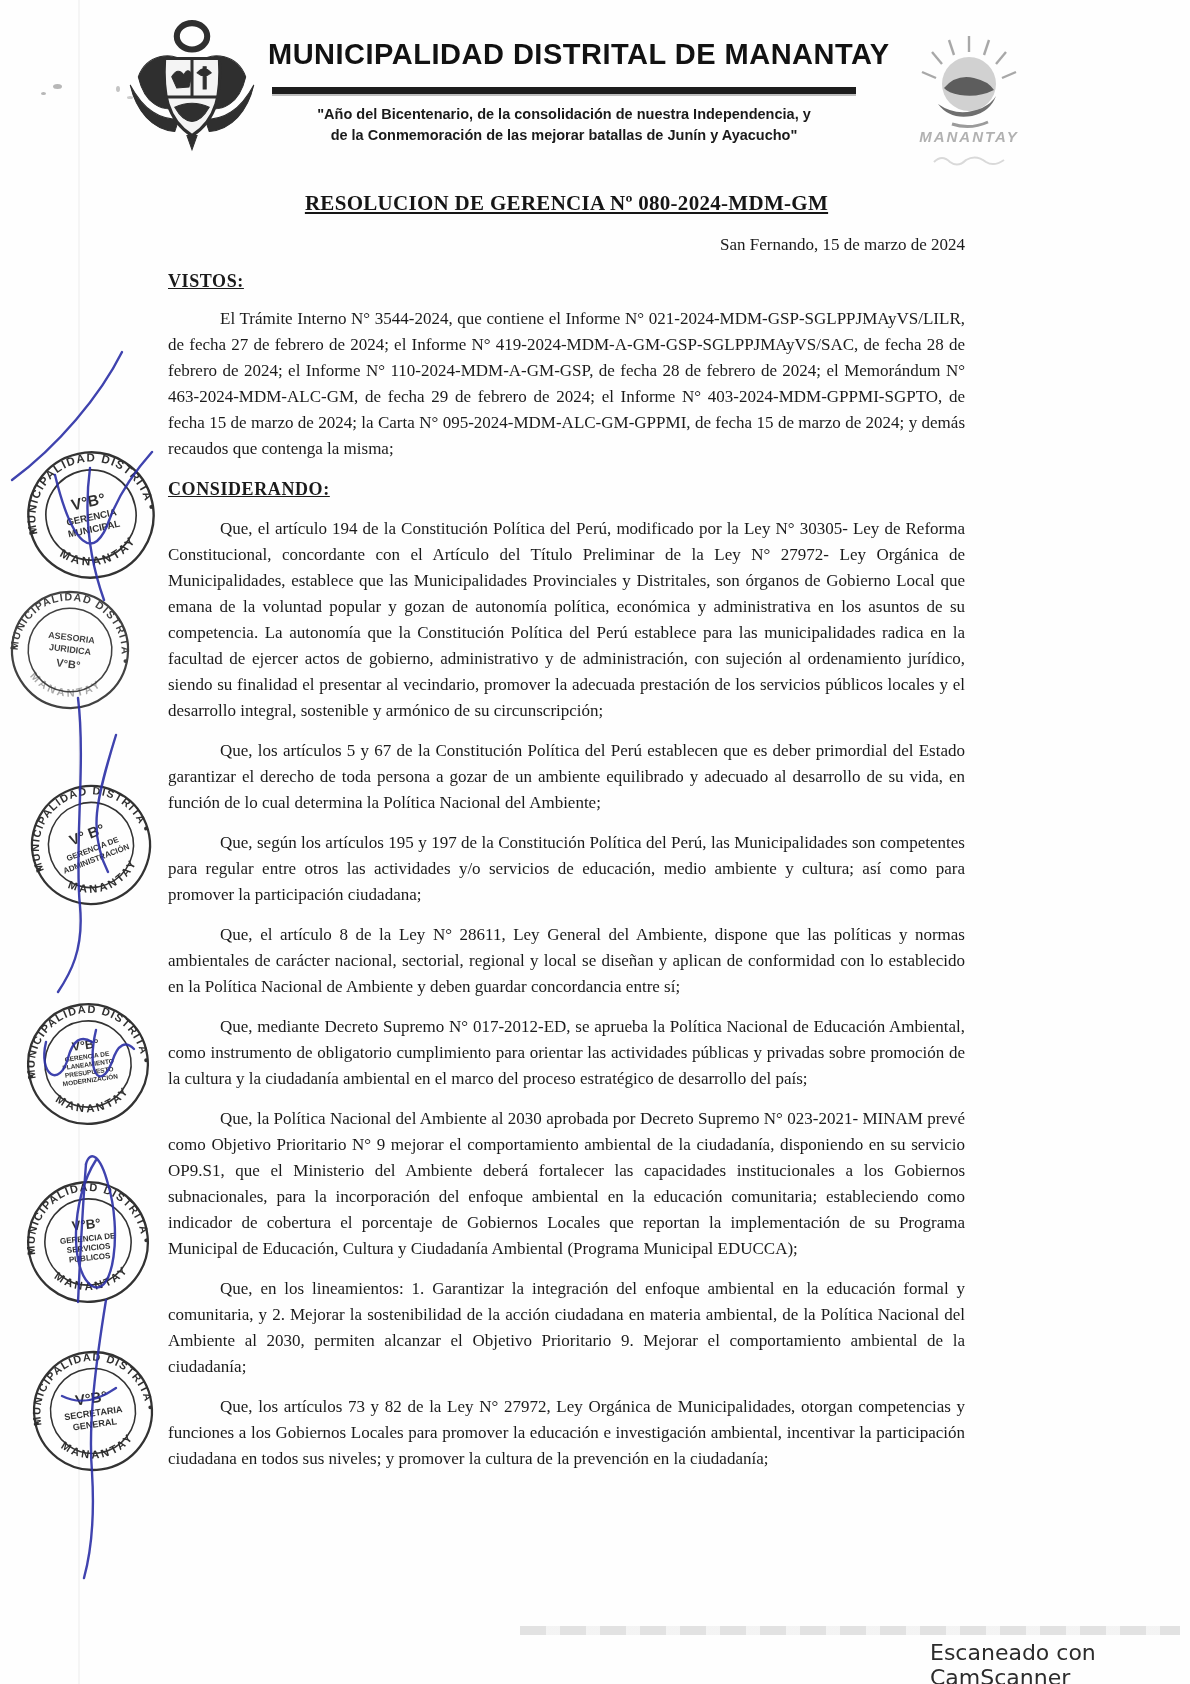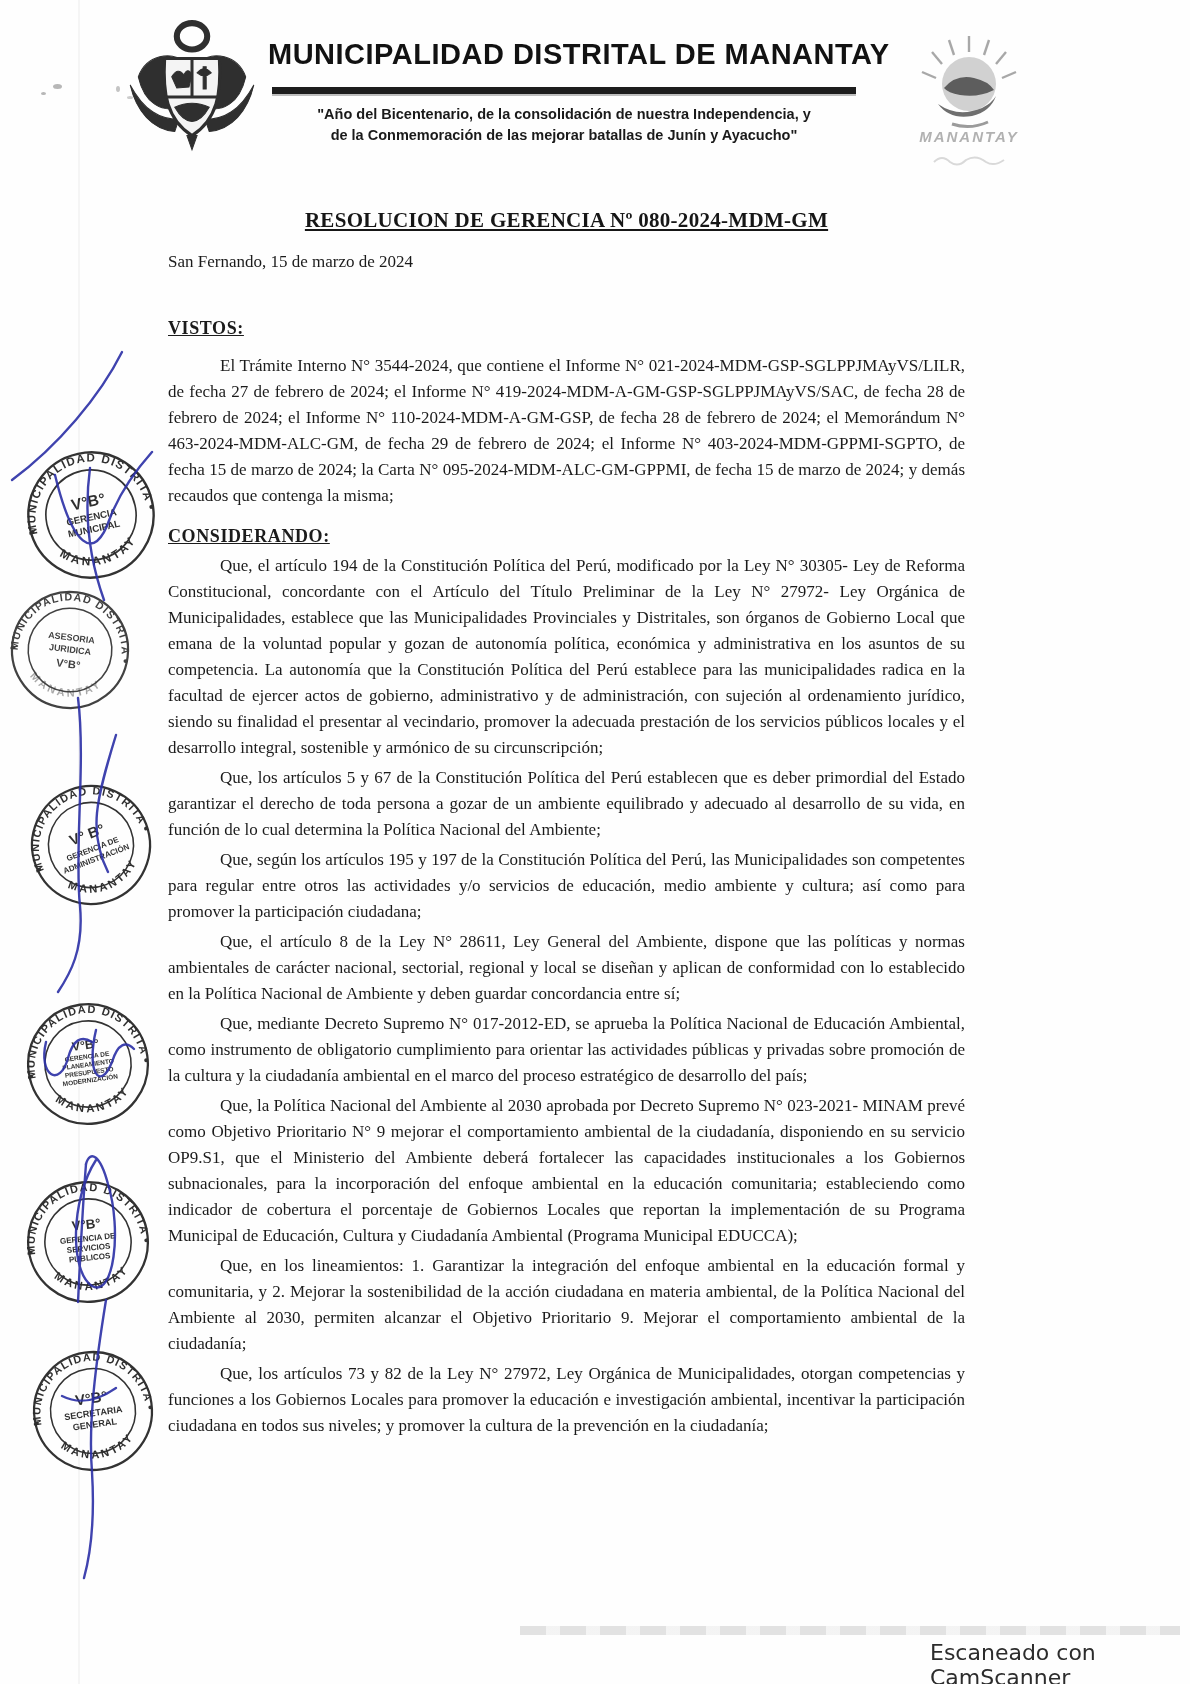--- a/index.html
+++ b/index.html
@@ -21,33 +21,33 @@
     font-family:"Liberation Sans", sans-serif;font-weight:bold;font-size:14.5px;
     line-height:1.45;color:#1a1a1a;
   }
   .logo{position:absolute;left:886px;top:26px;width:166px;height:150px;}
   .logo-word{
     position:absolute;left:0;top:102px;width:166px;text-align:center;
     font-family:"Liberation Sans", sans-serif;font-weight:bold;font-style:italic;
     font-size:15px;letter-spacing:2px;color:#9f9f9f;opacity:.8;filter:blur(.6px);
   }
   
-  .doc-body{position:absolute;left:168px;top:207px;width:797px;font-size:17px;line-height:26px;}
+  .doc-body{position:absolute;left:168px;top:190px;width:797px;font-size:17px;line-height:26px;}
   .res-title{
     text-align:center;font-weight:bold;font-size:21px;letter-spacing:.3px;
     text-decoration:underline;color:#161616;
   }
-  .dateline{margin-top:16px;}
+  .dateline{text-align:right;margin-top:16px;}
   .sec-head{
     font-weight:bold;font-size:18px;text-decoration:underline;letter-spacing:.6px;
-    margin-top:40px;
+    margin-top:10px;
   }
   .sec-head.considerando{margin-top:14px;}
   .para{margin:12px 0 0 0;text-align:justify;text-indent:52px;}
-  .para.cpara{margin-top:4px;}
+  .para.cpara{margin-top:14px;}
   
   .stamp{position:absolute;opacity:.92;}
   .stamp .ring{fill:none;stroke:#222;stroke-width:2.6px;}
   .stamp .ring2{fill:none;stroke:#222;stroke-width:1.8px;}
   .stamp text{fill:#1d1d1d;font-family:"Liberation Sans", sans-serif;font-weight:bold;}
   .stamp .arc{font-size:12.5px;letter-spacing:1.5px;}
   .stamp .arcb{font-size:13px;letter-spacing:3px;}
   .stamp .vb{font-size:17px;}
   .stamp .ln{font-size:10.5px;}
   .stamp .lns{font-size:7.4px;}

